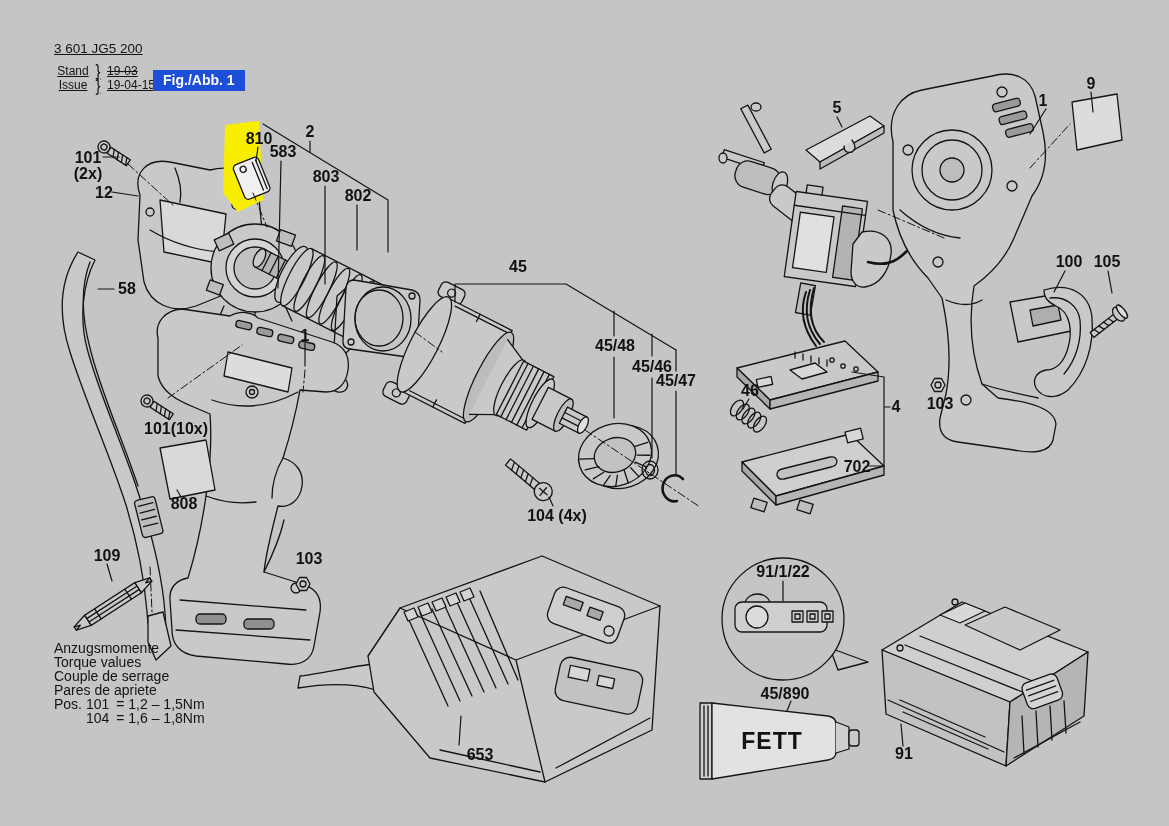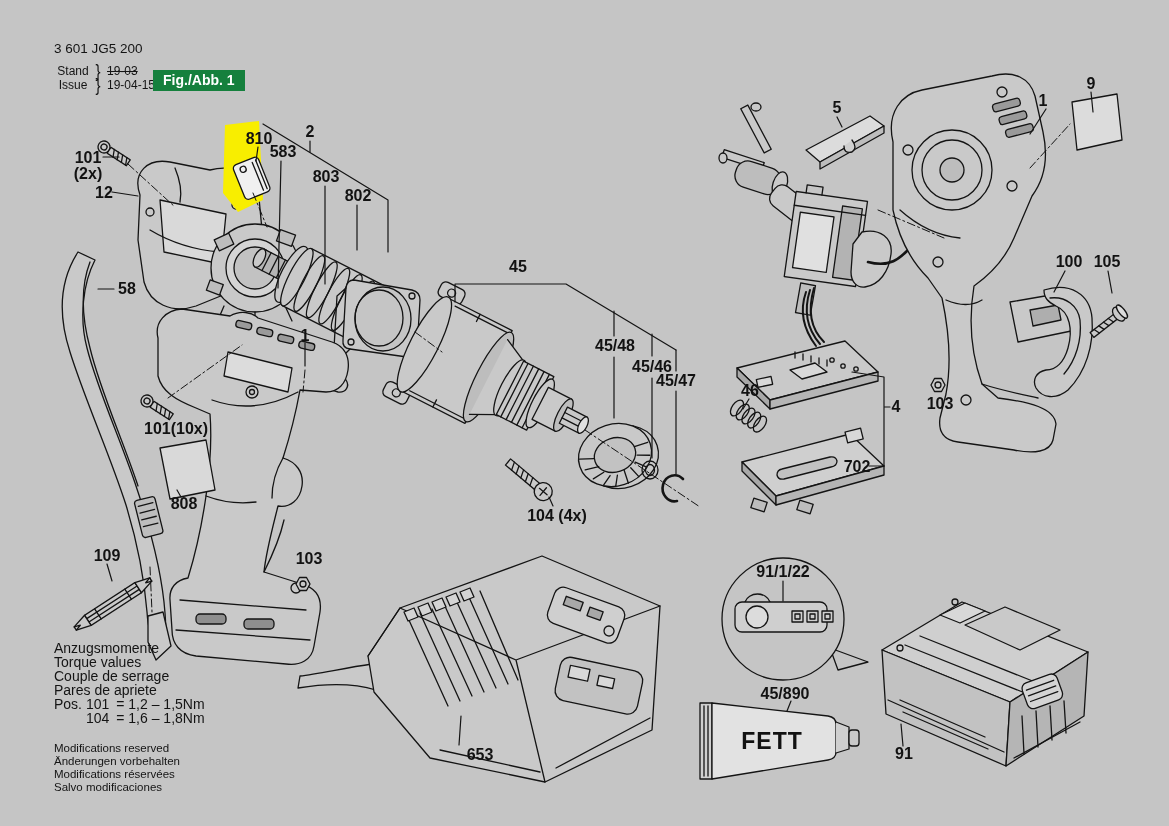--- a/index.html
+++ b/index.html
@@ -1,35 +1,35 @@
 <!DOCTYPE html>
 <html><head>
 <meta charset="utf-8">
 <style>
   html,body{margin:0;padding:0;}
   .stage{
     position:relative;width:1169px;height:826px;background:#c5c5c5;
     font-family:"Liberation Sans", sans-serif;color:#141414;overflow:hidden;
   }
   .stage svg{position:absolute;left:0;top:0;}
-  .txt{position:absolute;white-space:nowrap;}
+  .txt{position:absolute;white-space:nowrap;text-decoration:underline;}
   .part-label{
     position:absolute;transform:translate(-50%,-50%);
     font-weight:bold;font-size:16px;letter-spacing:0px;white-space:nowrap;color:#121212;
   }
   .part-label.big{font-size:23px;letter-spacing:1px;}
   .doc-number{left:54px;top:41px;font-size:13.5px;}
   .rev-block{left:54px;top:64px;font-size:12px;line-height:14px;text-align:center;}
   .rev-row{display:flex;align-items:center;gap:2px;}
   .rev-row .lbl{width:38px;display:inline-block;}
   .rev-row .brace{font-size:15px;transform:scaleY(1.25);display:inline-block;width:8px;}
   .rev-row .val{padding-left:3px;}
   .struck{text-decoration:line-through;}
   .fig-badge{
-    position:absolute;left:153px;top:70px;background:#15803d;color:#fff;
+    position:absolute;left:153px;top:70px;background:#1d4ed8;color:#fff;
     font-weight:bold;font-size:14px;padding:2px 10px 3px 10px;
   }
   .note-block{position:absolute;left:54px;top:641px;font-size:14px;line-height:14px;}
   .note-line{white-space:nowrap;}
   .pos-row{white-space:nowrap;text-align:right;}
   .pos-row .pos-val{padding-left:7px;}
   .pos-row.second{padding-left:26px;}
   .mod-block{position:absolute;left:54px;top:742px;font-size:11.5px;line-height:13px;}
 </style>
 </head>
@@ -421,26 +421,20 @@
   <div class="note-line">Couple de serrage</div>
   <div class="note-line">Pares de apriete</div>
   <div class="pos-row">
     <span>Pos. 101</span><span class="pos-val">= 1,2 – 1,5Nm</span>
   </div>
   <div class="pos-row second">
     <span>104</span><span class="pos-val">= 1,6 – 1,8Nm</span>
   </div>
 </div>
 
-<div class="mod-block">
-  <div class="note-line">Modifications reserved</div>
-  <div class="note-line">Änderungen vorbehalten</div>
-  <div class="note-line">Modifications réservées</div>
-  <div class="note-line">Salvo modificaciones</div>
-</div>
 
 <div class="part-label" style="left:88px;top:158px">101</div>
 <div class="part-label" style="left:88px;top:174px">(2x)</div>
 <div class="part-label" style="left:104px;top:193px">12</div>
 <div class="part-label" style="left:259px;top:139px">810</div>
 <div class="part-label" style="left:283px;top:152px">583</div>
 <div class="part-label" style="left:310px;top:132px">2</div>
 <div class="part-label" style="left:326px;top:177px">803</div>
 <div class="part-label" style="left:358px;top:196px">802</div>
 <div class="part-label" style="left:127px;top:289px">58</div>

